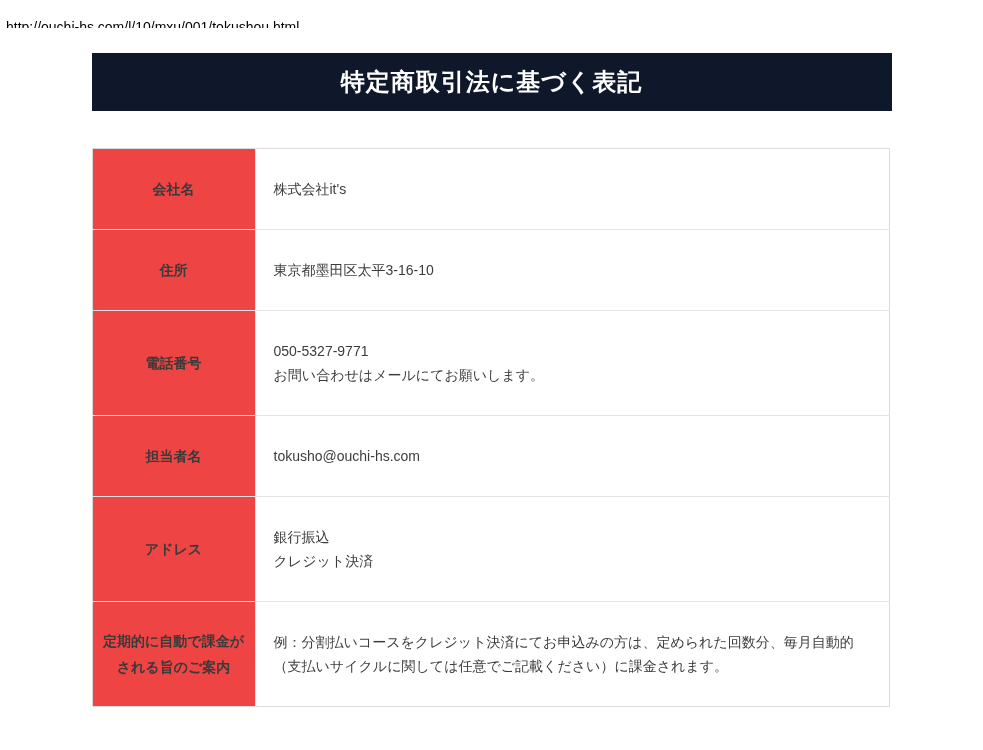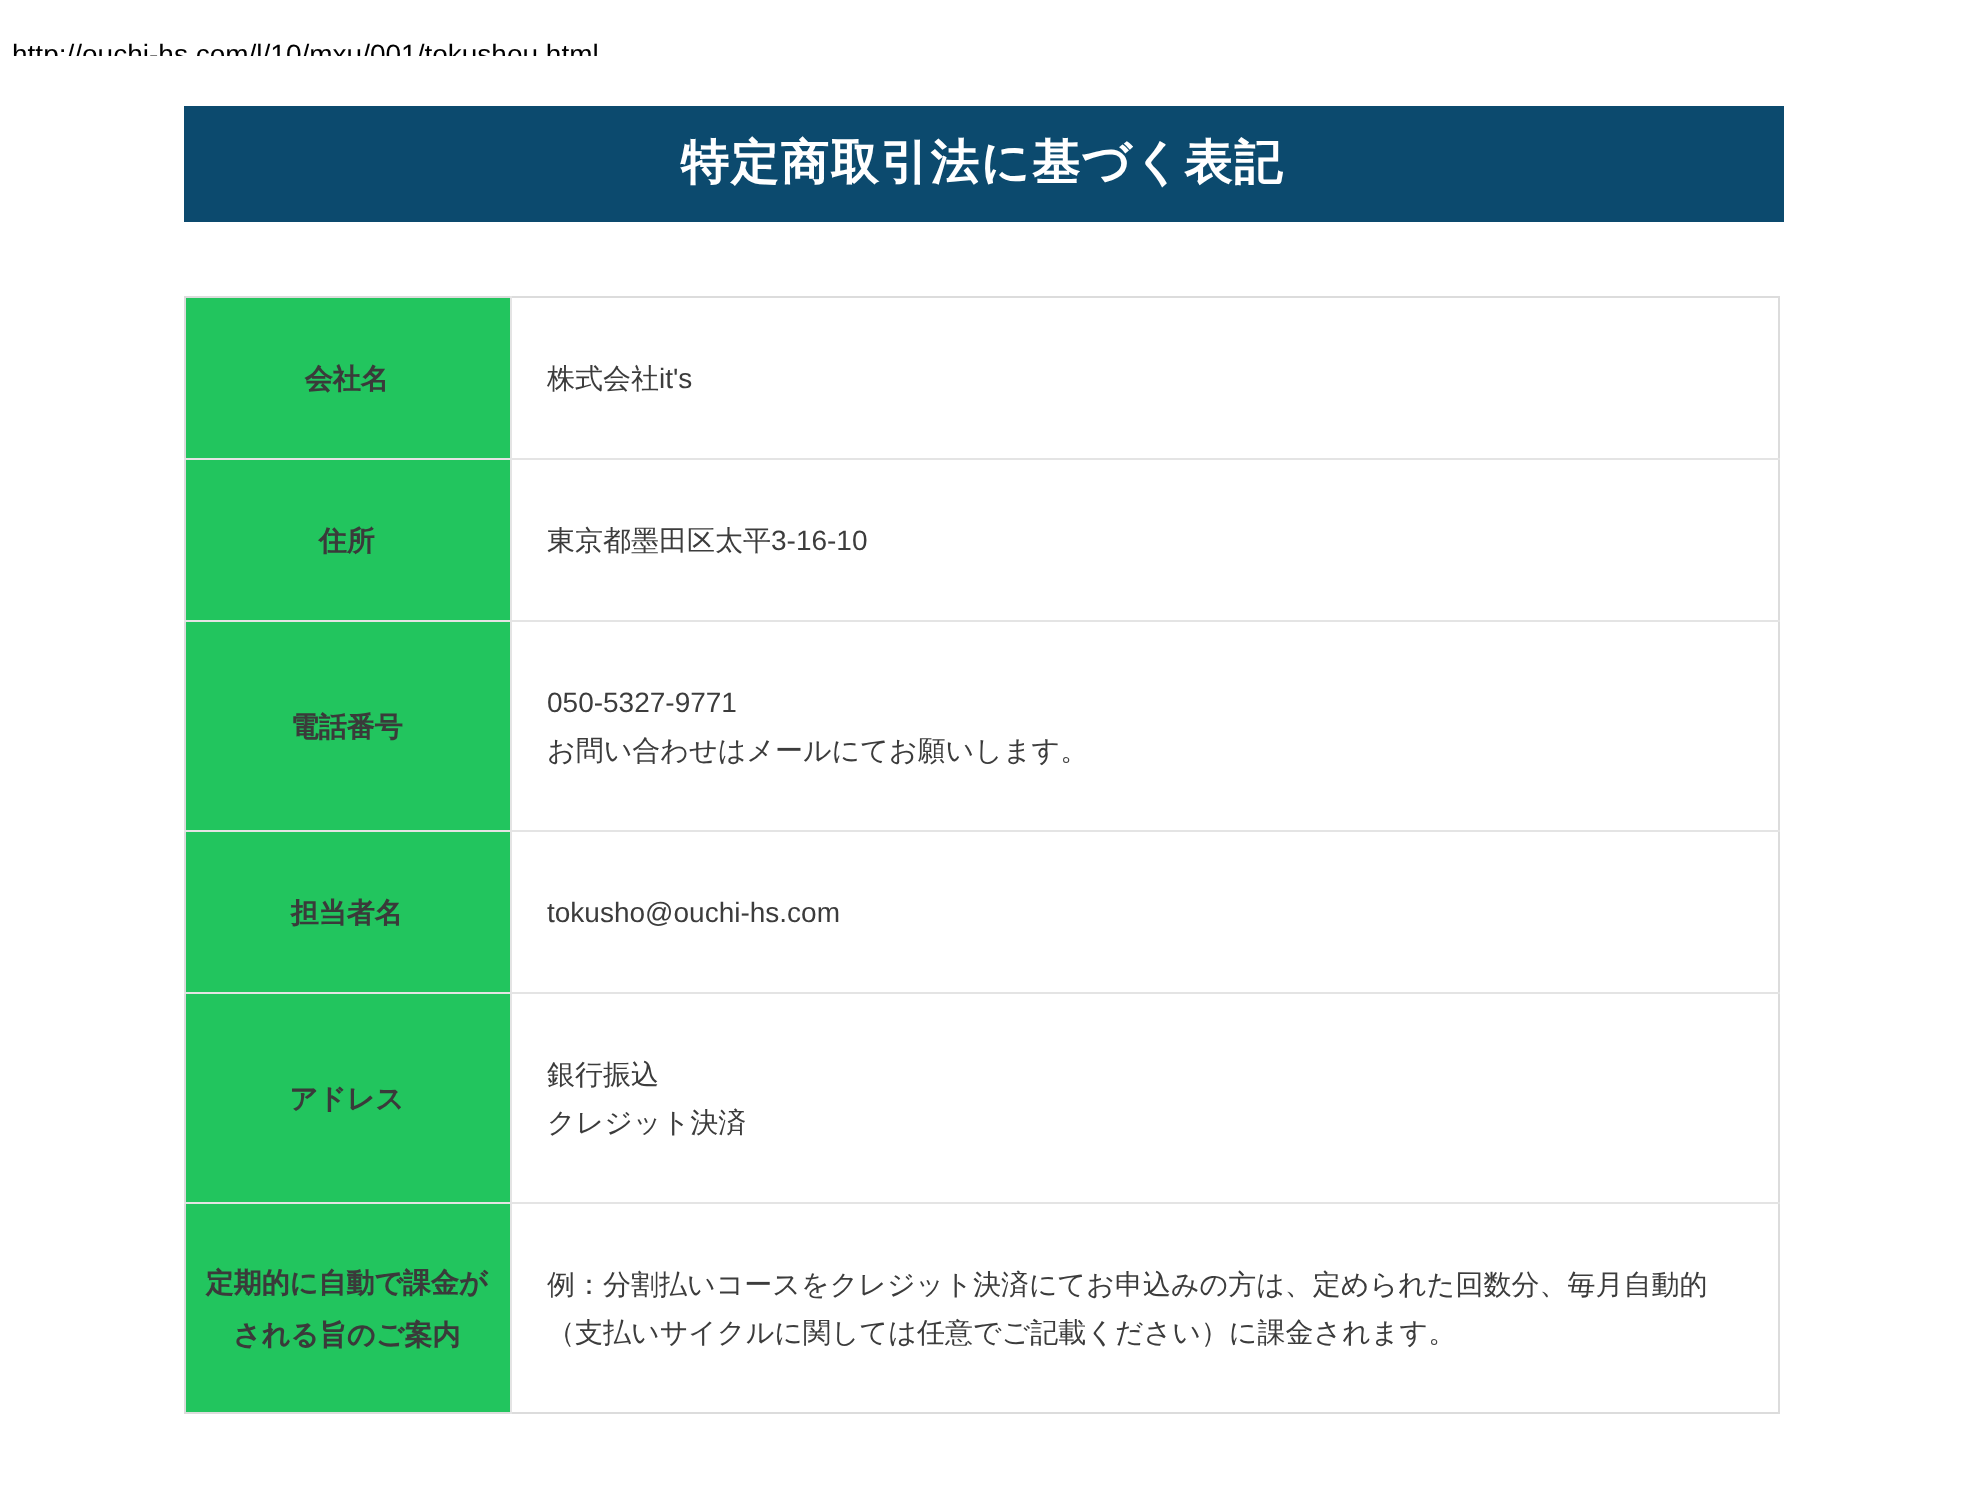--- a/index.html
+++ b/index.html
@@ -26,21 +26,21 @@
   }
   .page {
     padding: 0;
   }
   .content-wrap {
     width: 800px;
     margin: 0 auto;
     padding-top: 25px;
   }
   .title-bar {
-    background: #0c4a6e;
+    background: #0f172a;
     color: #ffffff;
     text-align: center;
     font-size: 24px;
     font-weight: bold;
     letter-spacing: 1px;
     padding: 18px 0 20px 0;
     box-sizing: border-box;
     height: 58px;
     line-height: 22px;
   }
@@ -52,21 +52,21 @@
     table-layout: fixed;
   }
   table.info tr {
     border-bottom: 1px solid #e4e4e4;
   }
   table.info tr:last-child {
     border-bottom: none;
   }
   table.info th {
     width: 163px;
-    background: #22c55e;
+    background: #ef4444;
     border-right: 1px solid #e4e4e4;
     font-size: 14px;
     font-weight: bold;
     color: #3a3a3a;
     text-align: center;
     padding: 14px 10px;
     vertical-align: middle;
     line-height: 26px;
     box-sizing: border-box;
   }

